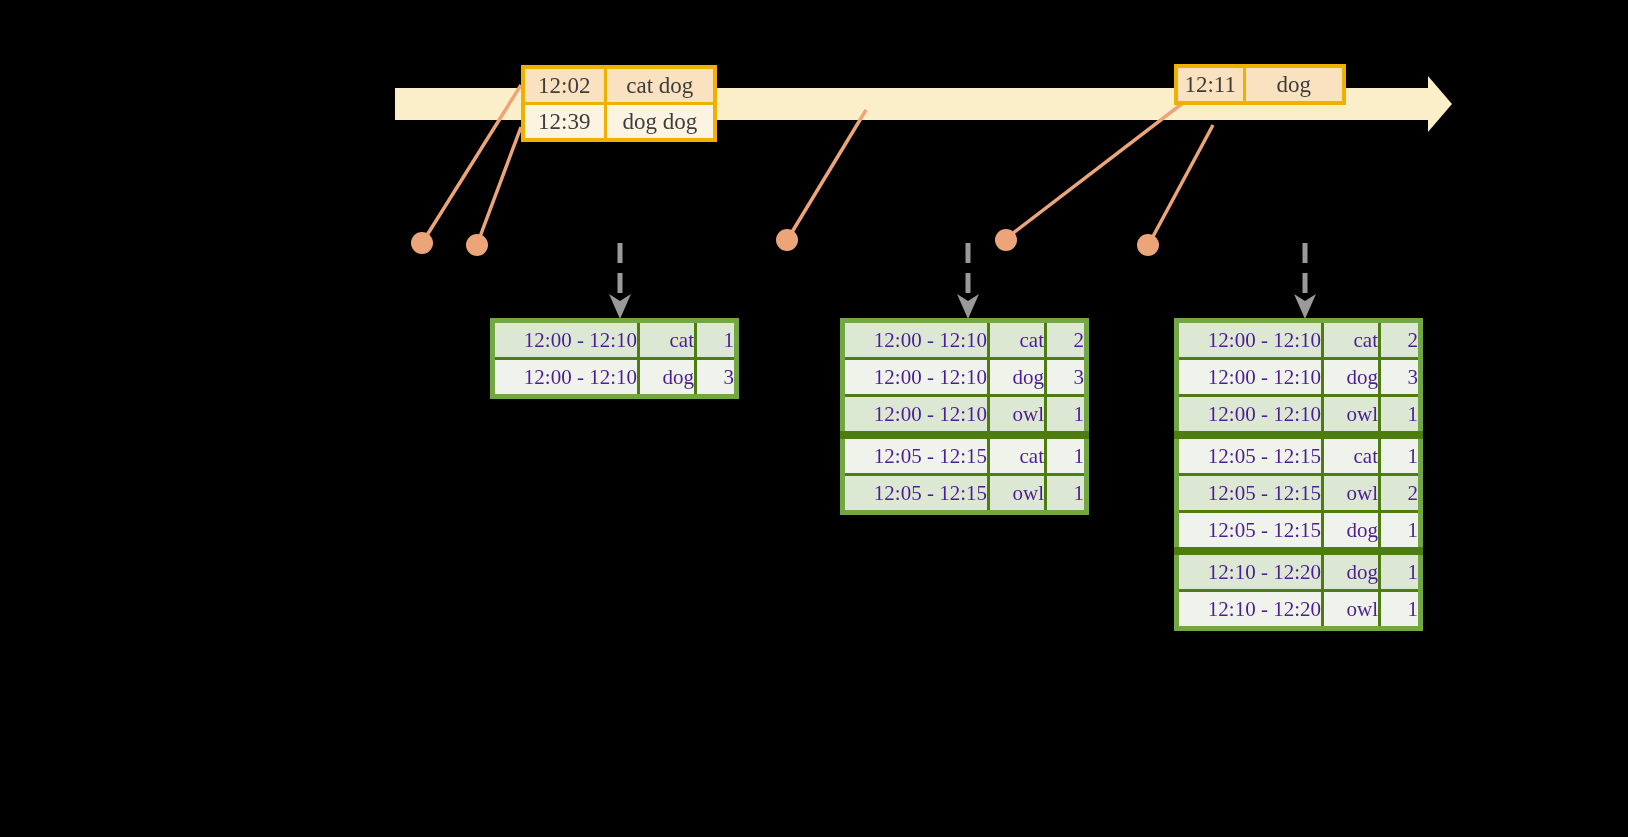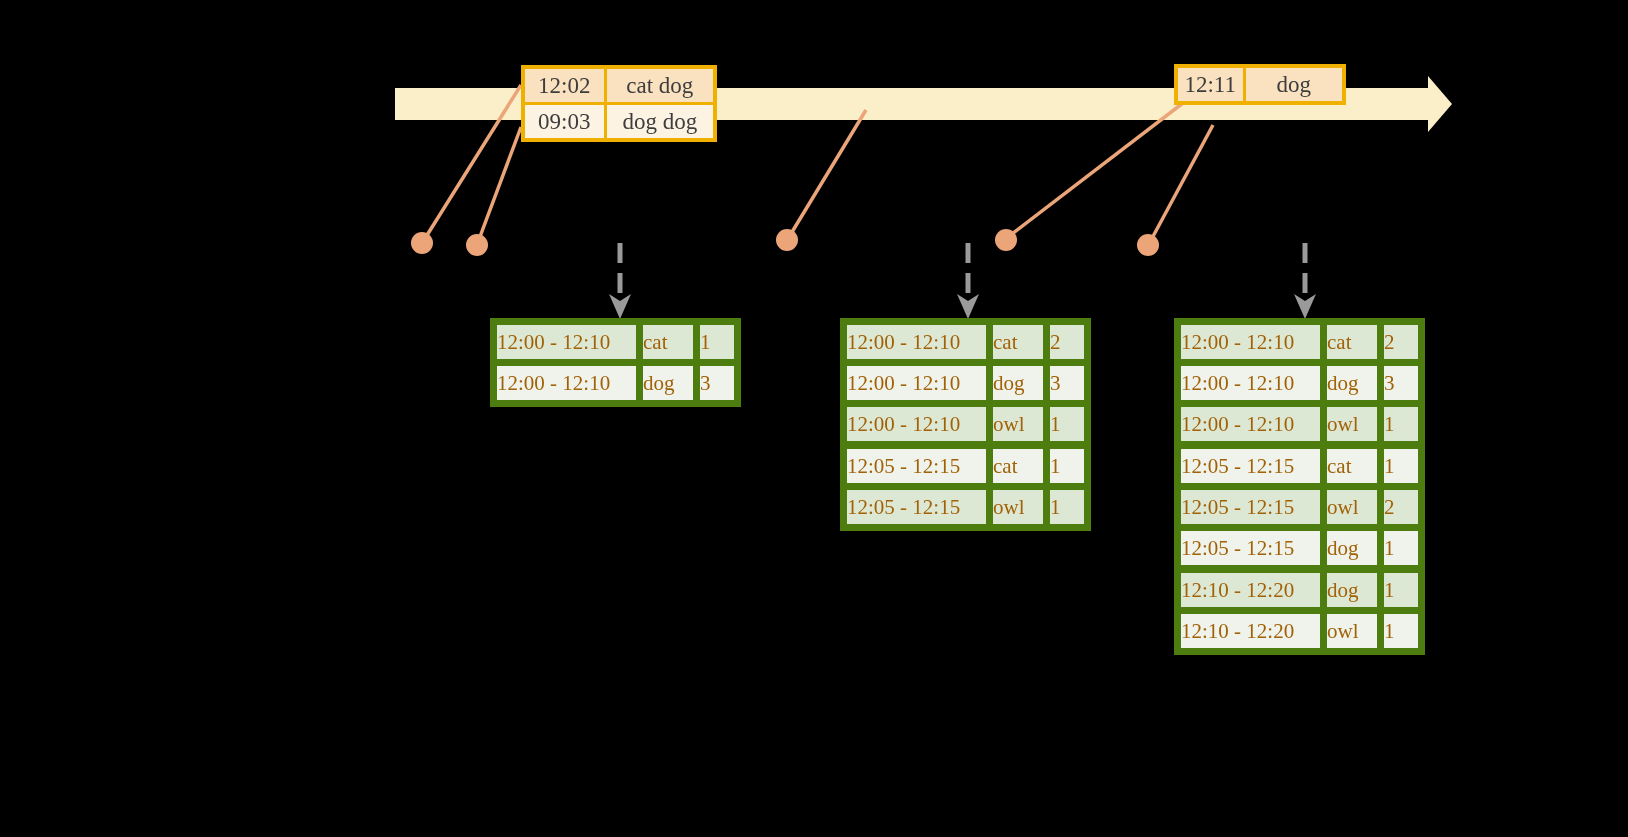--- a/index.html
+++ b/index.html
@@ -12,22 +12,22 @@
     border-left:24px solid #FAEFC8;}
   
   table{border-collapse:collapse;}
   .etable{position:absolute;border:4px solid #F0B000;}
   .etable td{border:3px solid #F0B000;text-align:center;vertical-align:middle;
     color:#3D3D3D;font-size:23px;height:33px;padding:0;}
   tr.peach-dark td{background:#FAE2C0;}
   tr.peach-light td{background:#FDF3E3;}
   
   .gtable{position:absolute;border:5px solid #72A744;}
-  .gtable td{border:7px solid #4d7c0f;text-align:left;vertical-align:middle;
-    color:#a16207;font-size:21px;height:34px;padding:0;}
+  .gtable td{border:3px solid #4d7c0f;text-align:right;vertical-align:middle;
+    color:#4c1d95;font-size:21px;height:34px;padding:0;}
   tr.g-dark td{background:#DDE8D4;}
   tr.g-light td{background:#EFF3EB;}
   tr.grp td{border-top-width:8px;}
   .col-window{width:146px;} .col-word{width:57px;} .col-count{width:41px;}
   .col-time1{width:82px;} .col-words1{width:110px;}
   .col-time2{width:80px;} .col-words2{width:110px;}
   .col-time3{width:68px;} .col-words3{width:100px;}
   #overlay{position:absolute;left:0;top:0;pointer-events:none;}
 </style>
 </head>
@@ -69,21 +69,21 @@
     <colgroup>
         <col class="col-time1">
         <col class="col-words1">
       </colgroup>
     <tbody>
         <tr class="peach-dark">
       <td>12:02</td>
       <td>cat dog</td>
     </tr>
     <tr class="peach-light">
-      <td>09:03</td>
+      <td>12:39</td>
       <td>dog dog</td>
     </tr>
   </tbody>
     </table>
 
 
   <table class="etable" style="left:1174px;top:64px;">
     <colgroup>
         <col class="col-time3">
         <col class="col-words3">

